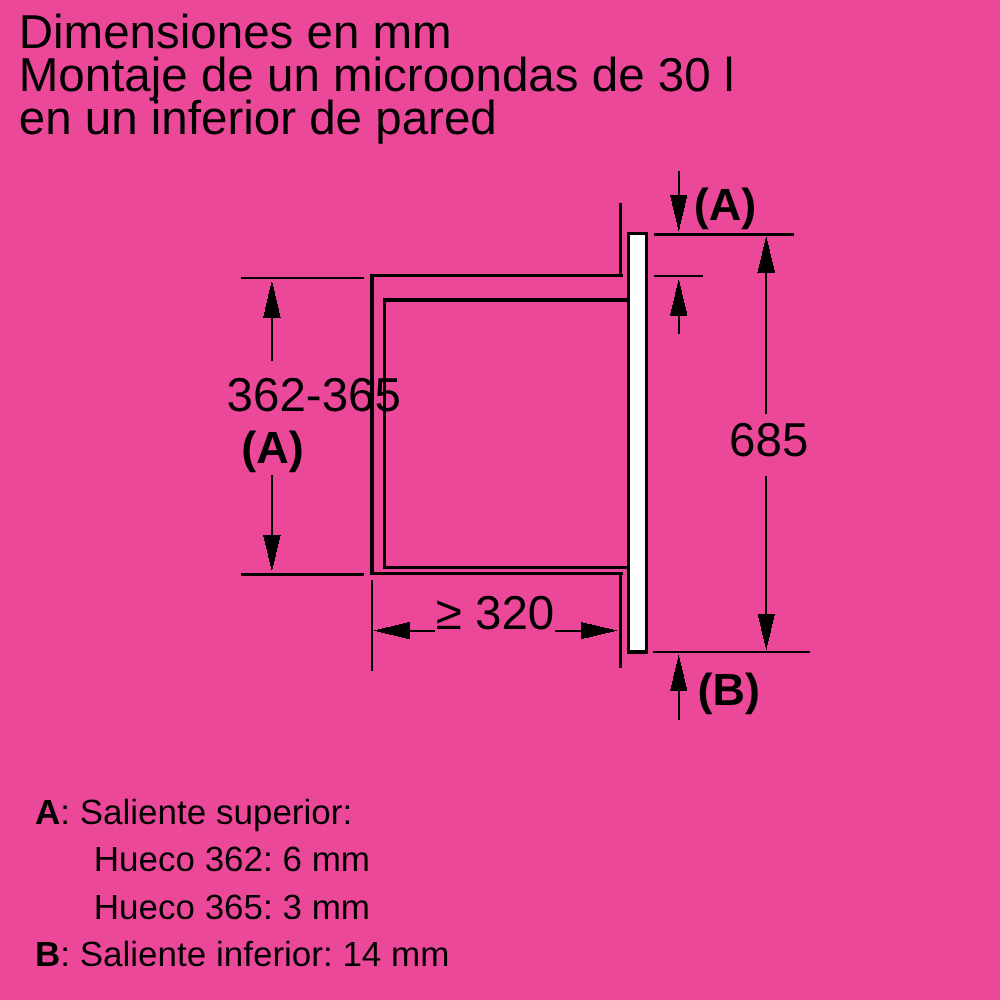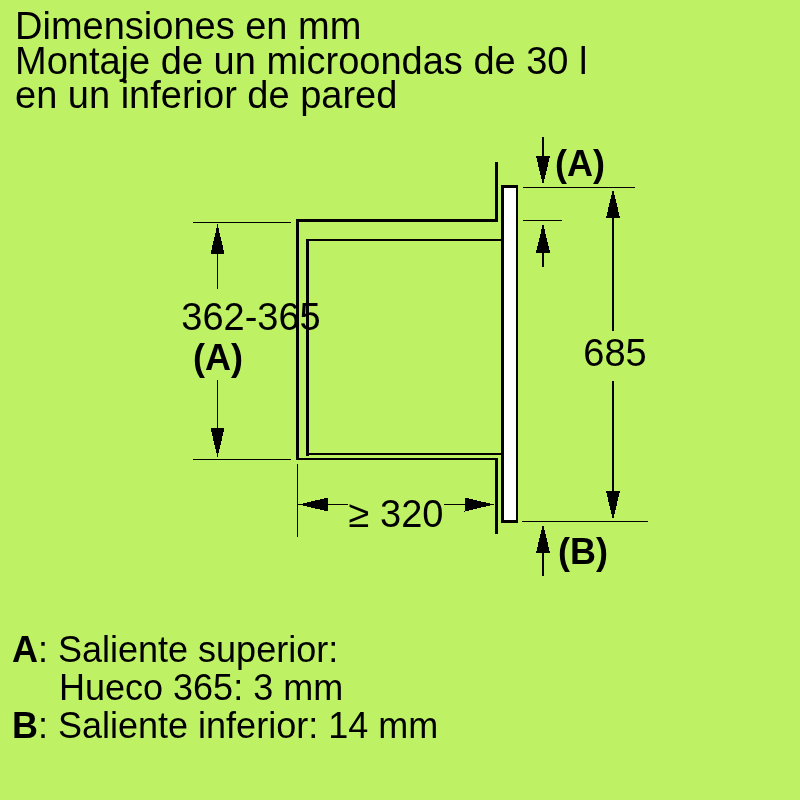--- a/index.html
+++ b/index.html
@@ -1,19 +1,19 @@
 <!DOCTYPE html>
 <html><head>
 <meta charset="utf-8">
 <style>
   html, body { margin: 0; padding: 0; background: #ffffff; }
   .page {
     position: relative;
     width: 800px; height: 800px;
-    background: #bef264;
+    background: #ec4899;
     font-family: "Liberation Sans", "DejaVu Sans", sans-serif;
     color: #000000;
     overflow: hidden;
   }
   .title-block {
     position: absolute; left: 15px; top: 9px;
     font-size: 38px; line-height: 34.5px;
     white-space: nowrap;
   }
   .drawing-svg { position: absolute; left: 0; top: 0; }
@@ -23,22 +23,22 @@
     white-space: nowrap;
   }
   .dim-label.centered { transform: translateX(-50%); }
   .ref-label {
     position: absolute;
     font-size: 36px; line-height: 1; font-weight: bold;
     white-space: nowrap;
   }
   .ref-label.centered { transform: translateX(-50%); }
   .legend-block {
-    position: absolute; left: 12px; top: 631px;
-    font-size: 36px; line-height: 38px;
+    position: absolute; left: 28px; top: 631px;
+    font-size: 28px; line-height: 38px;
     white-space: nowrap;
   }
   .legend-indent { padding-left: 47px; }
   .legend-key { font-weight: bold; }
   svg line, svg rect, svg polygon { shape-rendering: crispEdges; }
 </style>
 </head>
 <body>
 
 <div class="page">
@@ -96,22 +96,23 @@
       <polygon points="298.5,504.5 328,497.5 328,511.5"></polygon>
       <polygon points="494,504.5 464.5,497.5 464.5,511.5"></polygon>
       <polygon points="543,523.5 536,553 550,553"></polygon>
     </g>
   </svg>
 
   <div class="dim-label centered" style="left:218px; top:298px;margin-left:33px;">362-365</div>
   <div class="ref-label centered" style="left:218px; top:340px;">(A)</div>
   <div class="ref-label" style="left:555px; top:146px;">(A)</div>
   <div class="dim-label centered" style="left:615px; top:334px;">685</div>
-  <div class="dim-label centered" style="left:396px; top:495px;text-align:right;">≥ 320</div>
+  <div class="dim-label centered" style="left:396px; top:472px;text-align:right;">≥ 320</div>
   <div class="ref-label" style="left:558px; top:534px;">(B)</div>
 
   <div class="legend-block">
     <div><span class="legend-key">A</span><span>: Saliente superior:</span></div>
+    <div class="legend-indent">Hueco 362: 6 mm</div>
     <div class="legend-indent">Hueco 365: 3 mm</div>
     <div><span class="legend-key">B</span><span>: Saliente inferior: 14 mm</span></div>
   </div>
 
 </div>
 
 </body></html>

